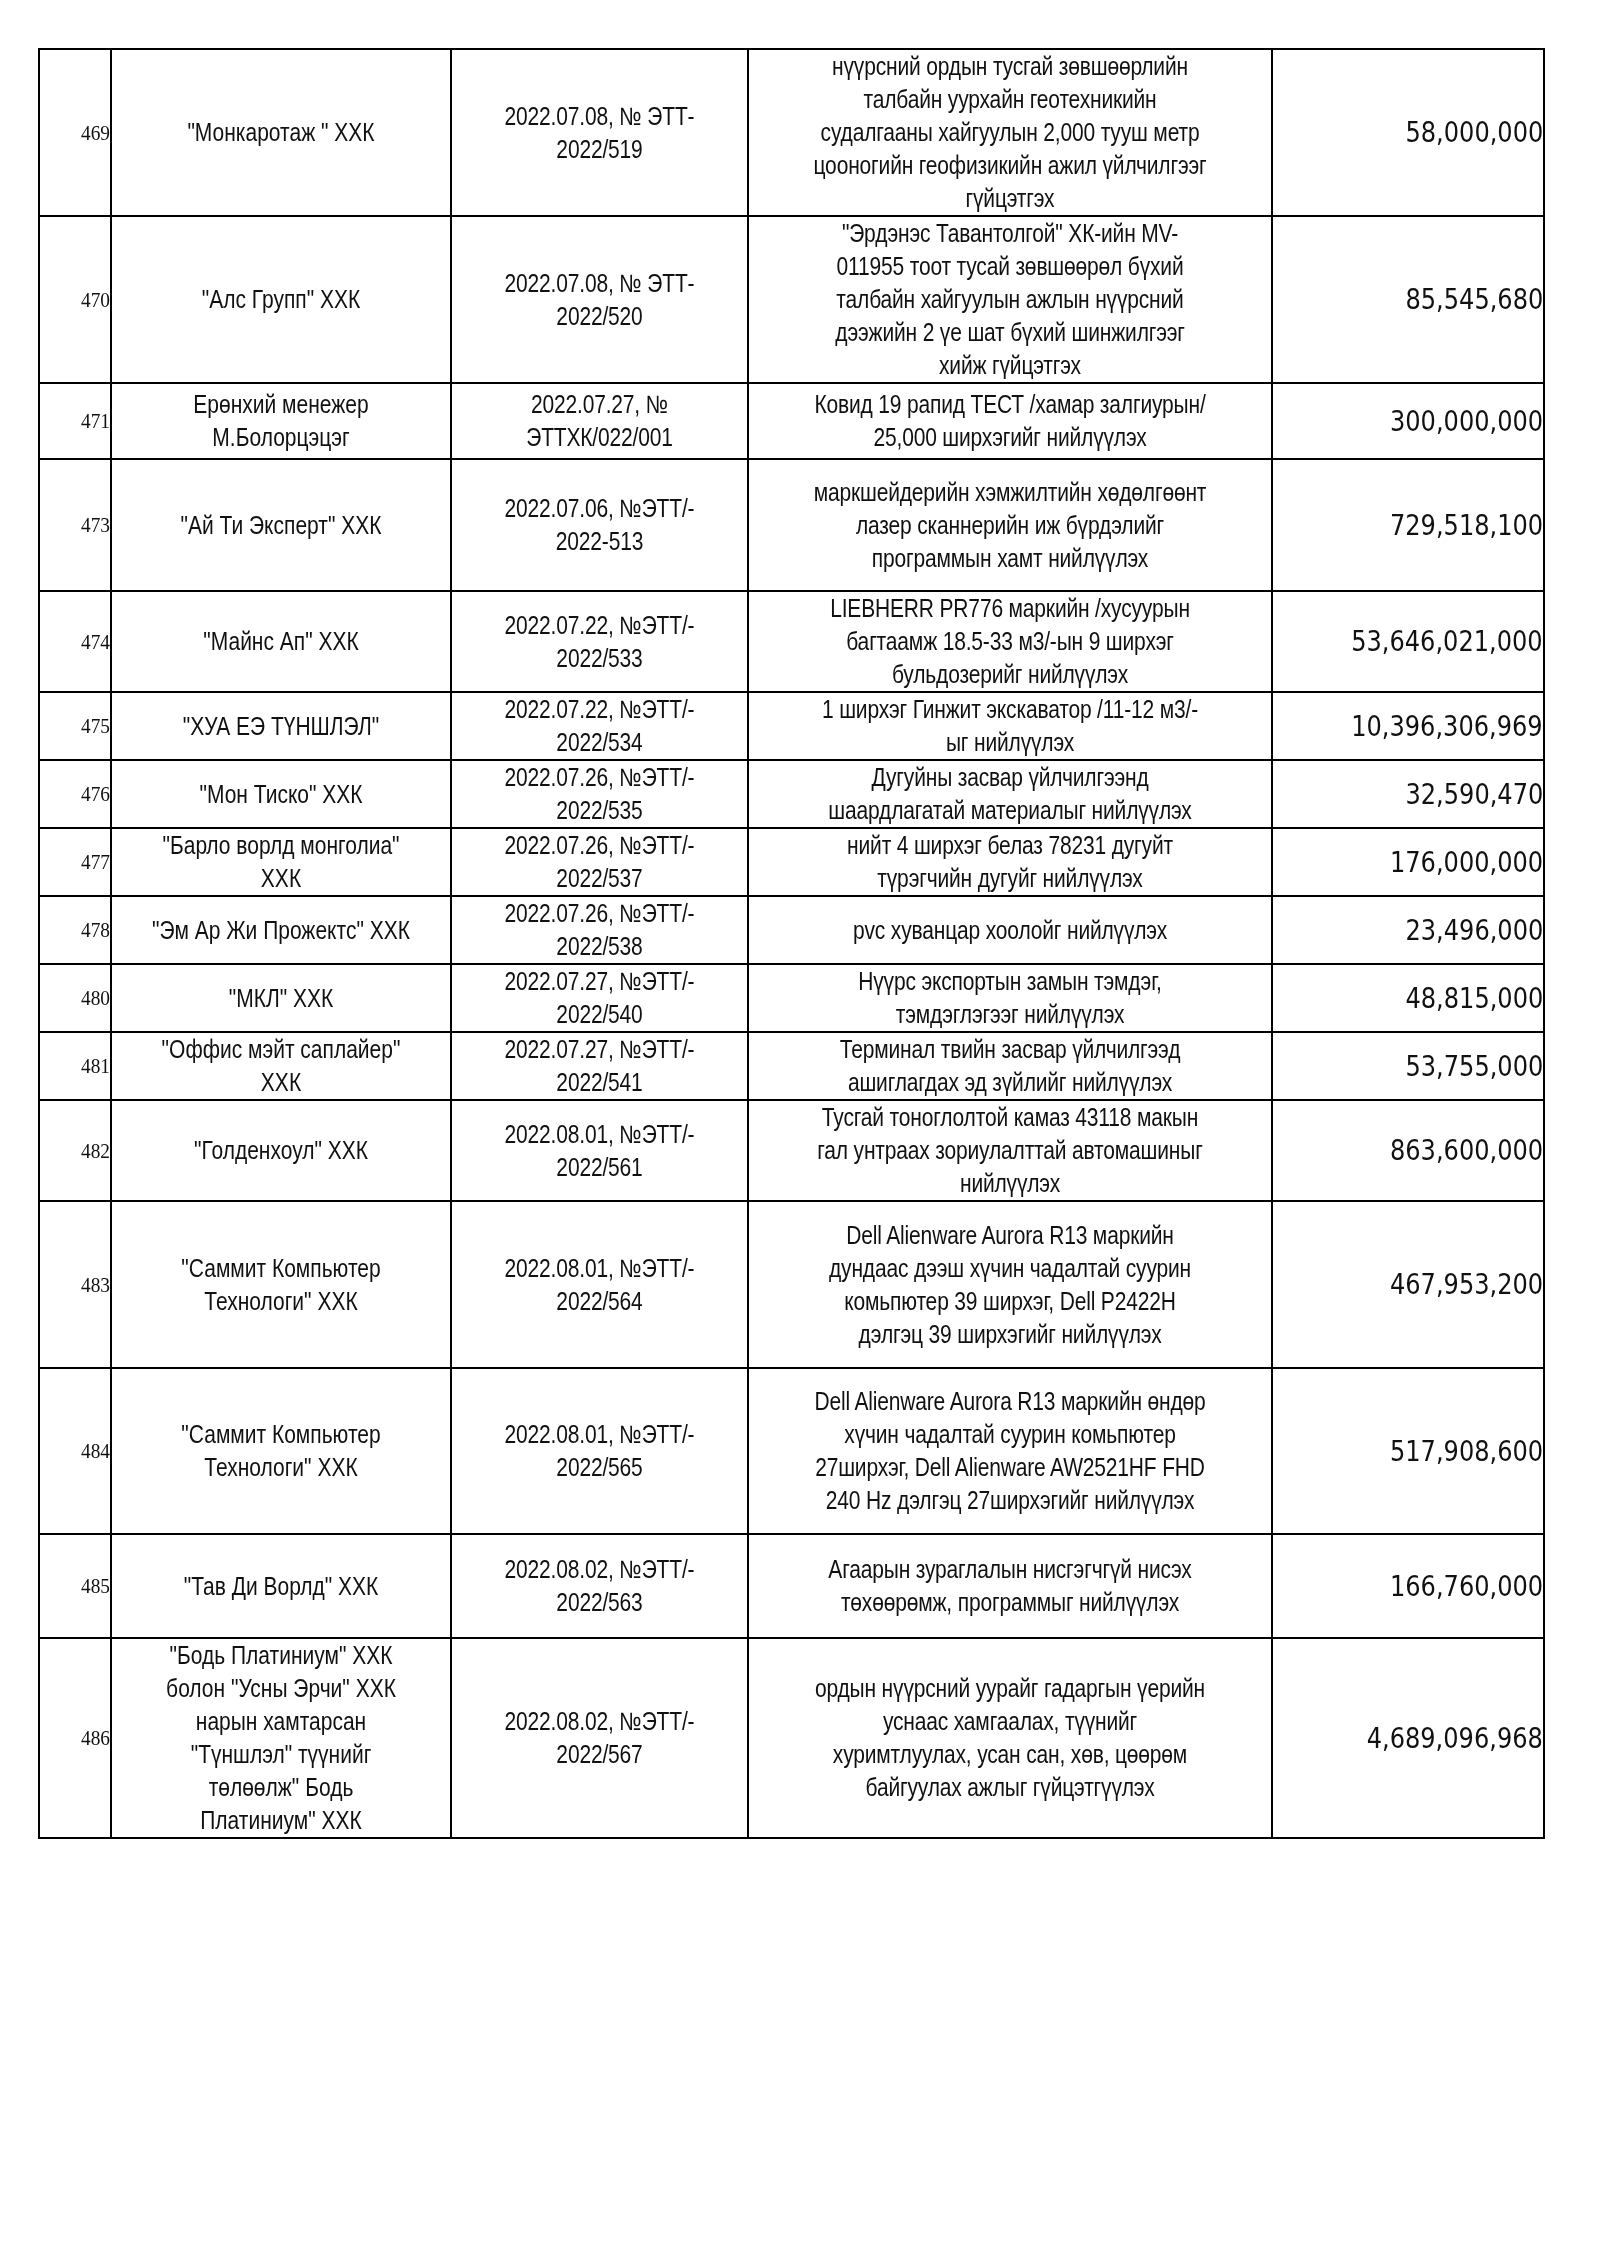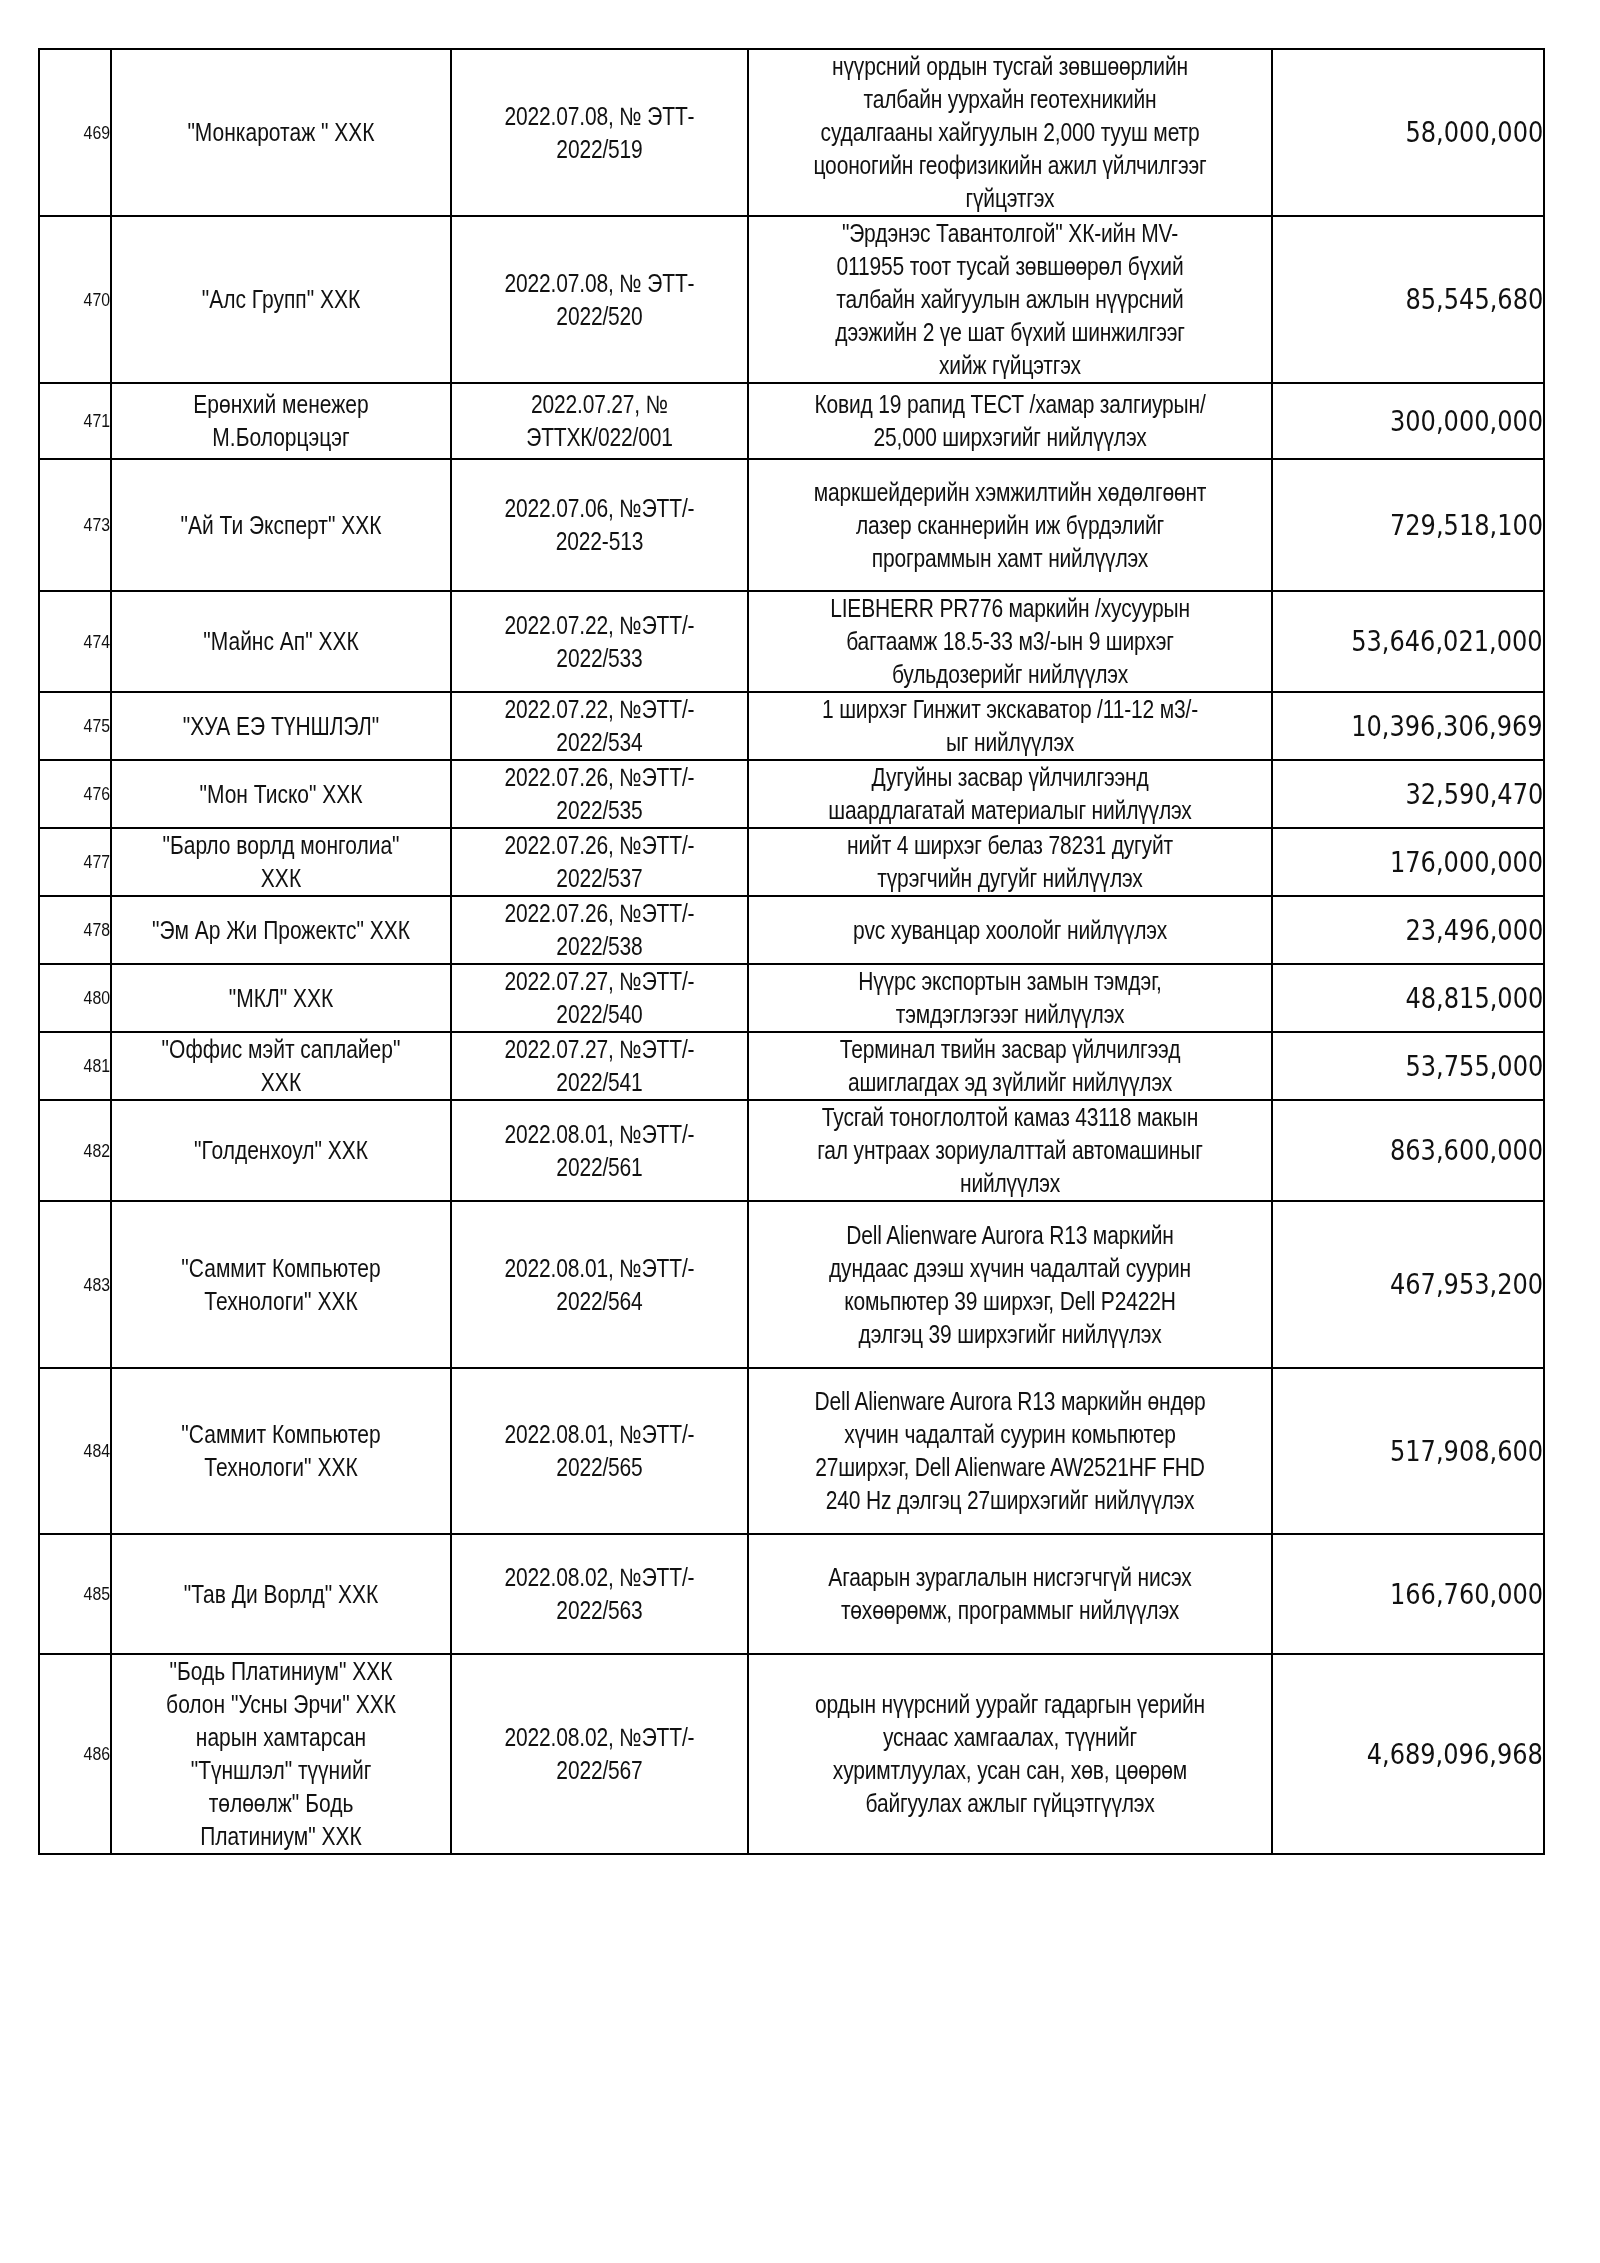--- a/index.html
+++ b/index.html
@@ -34,22 +34,22 @@
     border: 2.5px solid #000000;
     padding: 0;
     vertical-align: middle;
     overflow: hidden;
     position: relative;
   }
   td.c-num {
     width: 72px;
     text-align: right;
     vertical-align: bottom;
-    font-family: Liberation Sans, sans-serif;
-    font-size: 18px;
+    font-family: Liberation Serif, serif;
+    font-size: 22px;
     padding-right: 3px;
     padding-bottom: 1px;
     line-height: 26px;
   }
   td.c-num span {
     display: inline-block;
     transform: scaleX(0.88);
     transform-origin: right bottom;
   }
   td.c-vendor { width: 340px; text-align: center; }
@@ -337,21 +337,21 @@
           </td>
     <td class="c-desc">
             <span class="narrow">Dell Alienware Aurora R13 маркийн өндөр
 хүчин чадалтай суурин комьпютер
 27ширхэг, Dell Alienware AW2521HF FHD
 240 Hz дэлгэц 27ширхэгийг нийлүүлэх</span>
           </td>
     <td class="c-amount"><span>517,908,600</span></td>
   </tr>
 
-  <tr style="height: 120px; border-radius: 16px;">
+  <tr style="height: 104px; border-radius: 16px;">
     <td class="c-num"><span>485</span></td>
     <td class="c-vendor">
             <span class="narrow-vendor">"Тав Ди Ворлд" ХХК</span>
           </td>
     <td class="c-contract">
             <span class="narrow">2022.08.02, №ЭТТ/-
 2022/563</span>
           </td>
     <td class="c-desc">
             <span class="narrow">Агаарын зураглалын нисгэгчгүй нисэх

